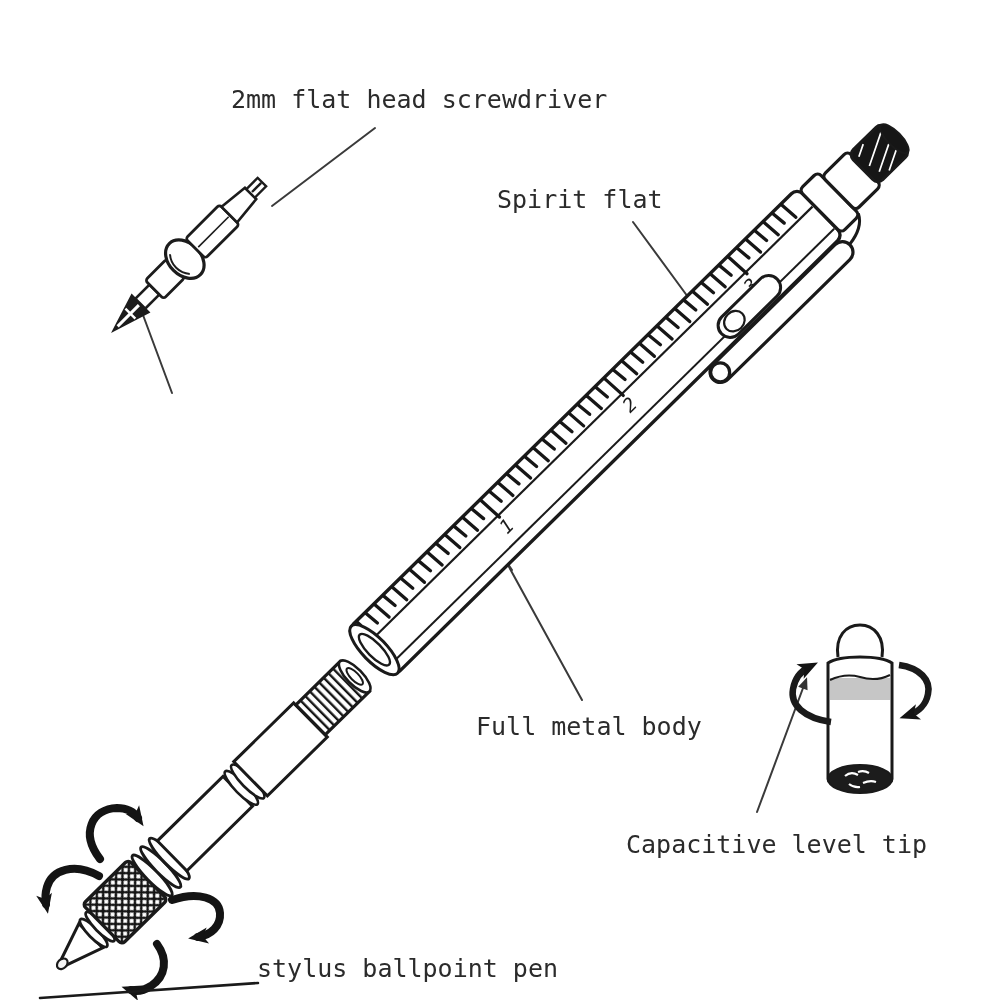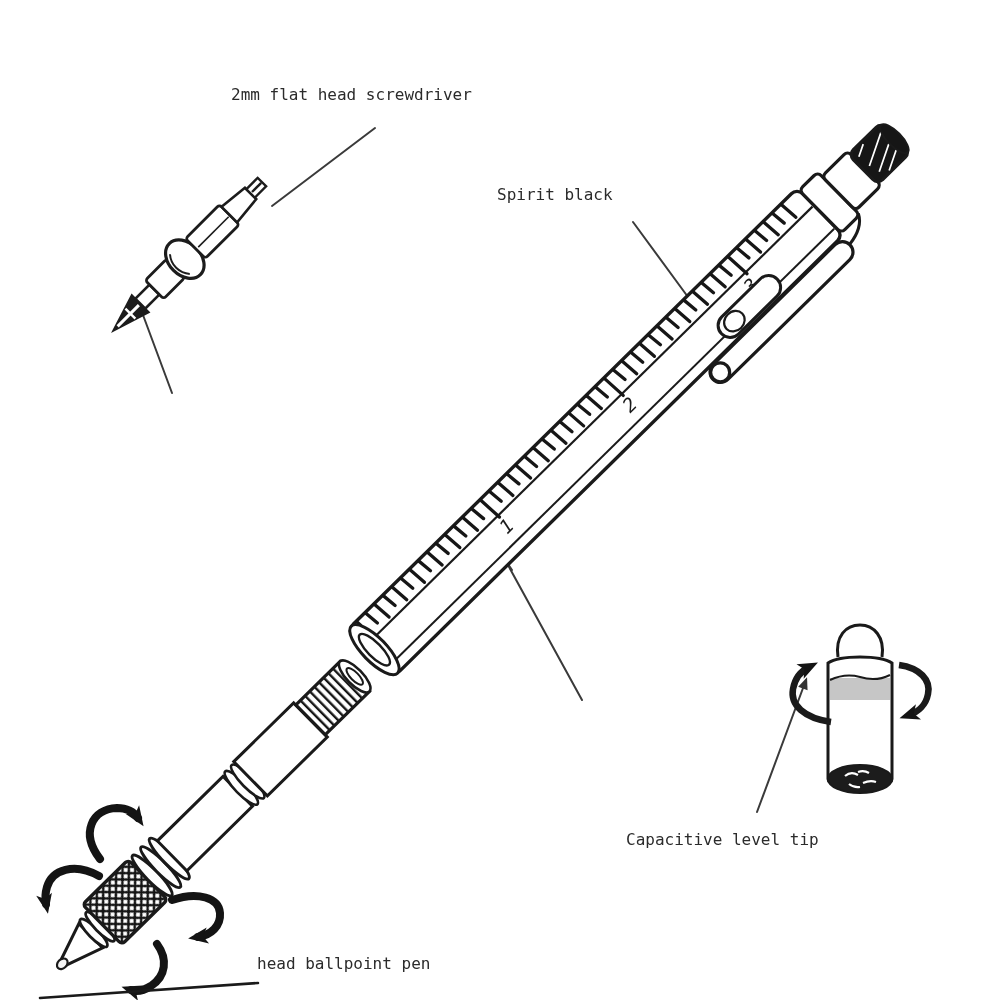--- a/index.html
+++ b/index.html
@@ -1,19 +1,19 @@
 <!DOCTYPE html>
 <html><head>
 <meta charset="utf-8">
 <style>
   html,body{margin:0;padding:0;background:#ffffff;}
   #stage{position:relative;width:1000px;height:1000px;background:#ffffff;overflow:hidden;
          font-family:"DejaVu Sans Mono","Liberation Mono",monospace;}
   #art{position:absolute;left:0;top:0;}
-  .label{position:absolute;font-size:16px;color:#2b2b2b;white-space:nowrap;letter-spacing:0px;}
+  .label{position:absolute;font-size:25px;color:#2b2b2b;white-space:nowrap;letter-spacing:0px;}
   .rnum{font-size:19px;font-style:italic;fill:#1a1a1a;stroke:none;
         font-family:"DejaVu Sans Mono","Liberation Mono",monospace;}
 </style>
 </head>
 <body>
 
 <div id="stage">
 
   <svg id="art" width="1000" height="1000" viewBox="0 0 1000 1000">
     <defs>
@@ -166,16 +166,17 @@
       <ellipse cx="860" cy="779" rx="32" ry="14" fill="#1c1c1c" stroke-width="2"></ellipse>
       <path d="M845,776 q6,-5 13,-1 M863,783 q7,-3 13,-1 M849,784 q5,4 11,3 M858,772 q6,-2 11,1" stroke="#ffffff" stroke-width="2.2"></path>
       <path d="M831,722 C804,718 790,705 793,689 C795,678 801,671 809,667" stroke-width="6.5" marker-end="url(#ah)"></path>
       <path d="M899,665 C920,668 931,680 928,694 C926,705 918,712 909,715" stroke-width="6.5" marker-end="url(#ah)"></path>
     </g>
 
     <line x1="40" y1="998" x2="258" y2="983" stroke="#1a1a1a" stroke-width="2.6" stroke-linecap="round"></line>
   </svg>
 
   <div class="label" style="left:231px;top:85px">2mm flat head screwdriver</div>
-  <div class="label" style="left:497px;top:185px">Spirit black</div>
+  <div class="label" style="left:497px;top:185px">Spirit flat</div>
+  <div class="label" style="left:476px;top:712px">Full metal body</div>
   <div class="label" style="left:626px;top:830px">Capacitive level tip</div>
-  <div class="label" style="left:257px;top:954px">head ballpoint pen</div>
+  <div class="label" style="left:257px;top:954px">stylus ballpoint pen</div>
 </div>
 
 </body></html>

